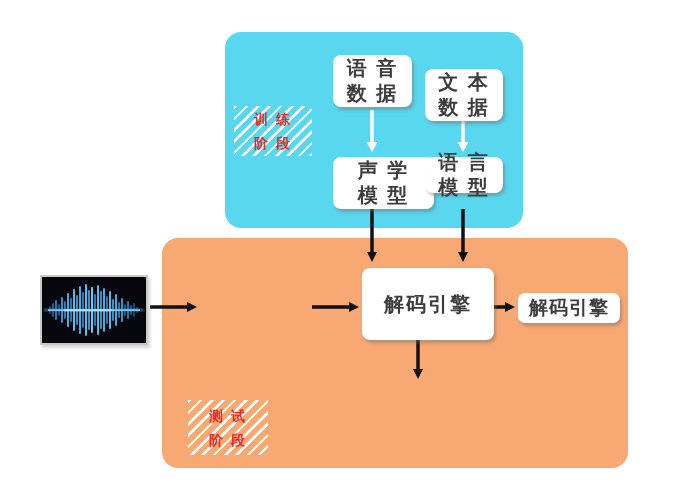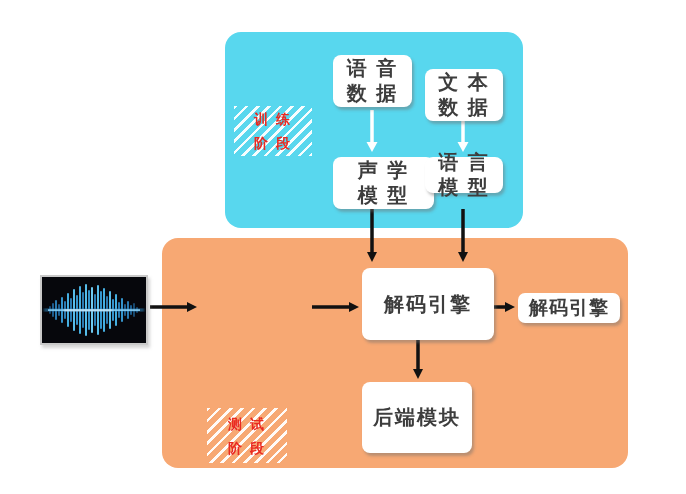--- a/index.html
+++ b/index.html
@@ -44,21 +44,21 @@
     background: repeating-linear-gradient(
       135deg,
       rgba(255,255,255,0.95) 0px,
       rgba(255,255,255,0.95) 2.5px,
       rgba(255,255,255,0) 2.5px,
       rgba(255,255,255,0) 8px
     );
     white-space: pre;
   }
   .label-training { left: 234px; top: 106px; width: 78px; height: 50px; }
-  .label-testing  { left: 207px; top: 400px; width: 80px; height: 55px; margin-top: 8px; }
+  .label-testing  { left: 188px; top: 400px; width: 80px; height: 55px; }
 
   .node {
     position: absolute;
     background: #ffffff;
     border-radius: 8px;
     box-shadow: 2px 3px 3px rgba(110,110,110,0.45);
     display: flex;
     flex-direction: column;
     align-items: center;
     justify-content: center;
@@ -153,23 +153,20 @@
   <div class="node node-language-model">
     <span>语 言</span>
     <span>模 型</span>
   </div>
 
   <div class="node node-decoder">
     <span>解码引擎</span>
   </div>
   <div class="node node-result">
     <span>解码引擎</span>
-  </div>
-  <div class="node node-backend">
-    <span>后端模块</span>
   </div>
 
   <div class="waveform-box">
     <svg viewBox="0 0 104 66" preserveAspectRatio="none">
       <defs>
         <filter id="wfblur" x="-20%" y="-20%" width="140%" height="140%">
           <feGaussianBlur stdDeviation="1"></feGaussianBlur>
         </filter>
       </defs>
       <rect x="0" y="0" width="104" height="66" fill="#06070c"></rect>

